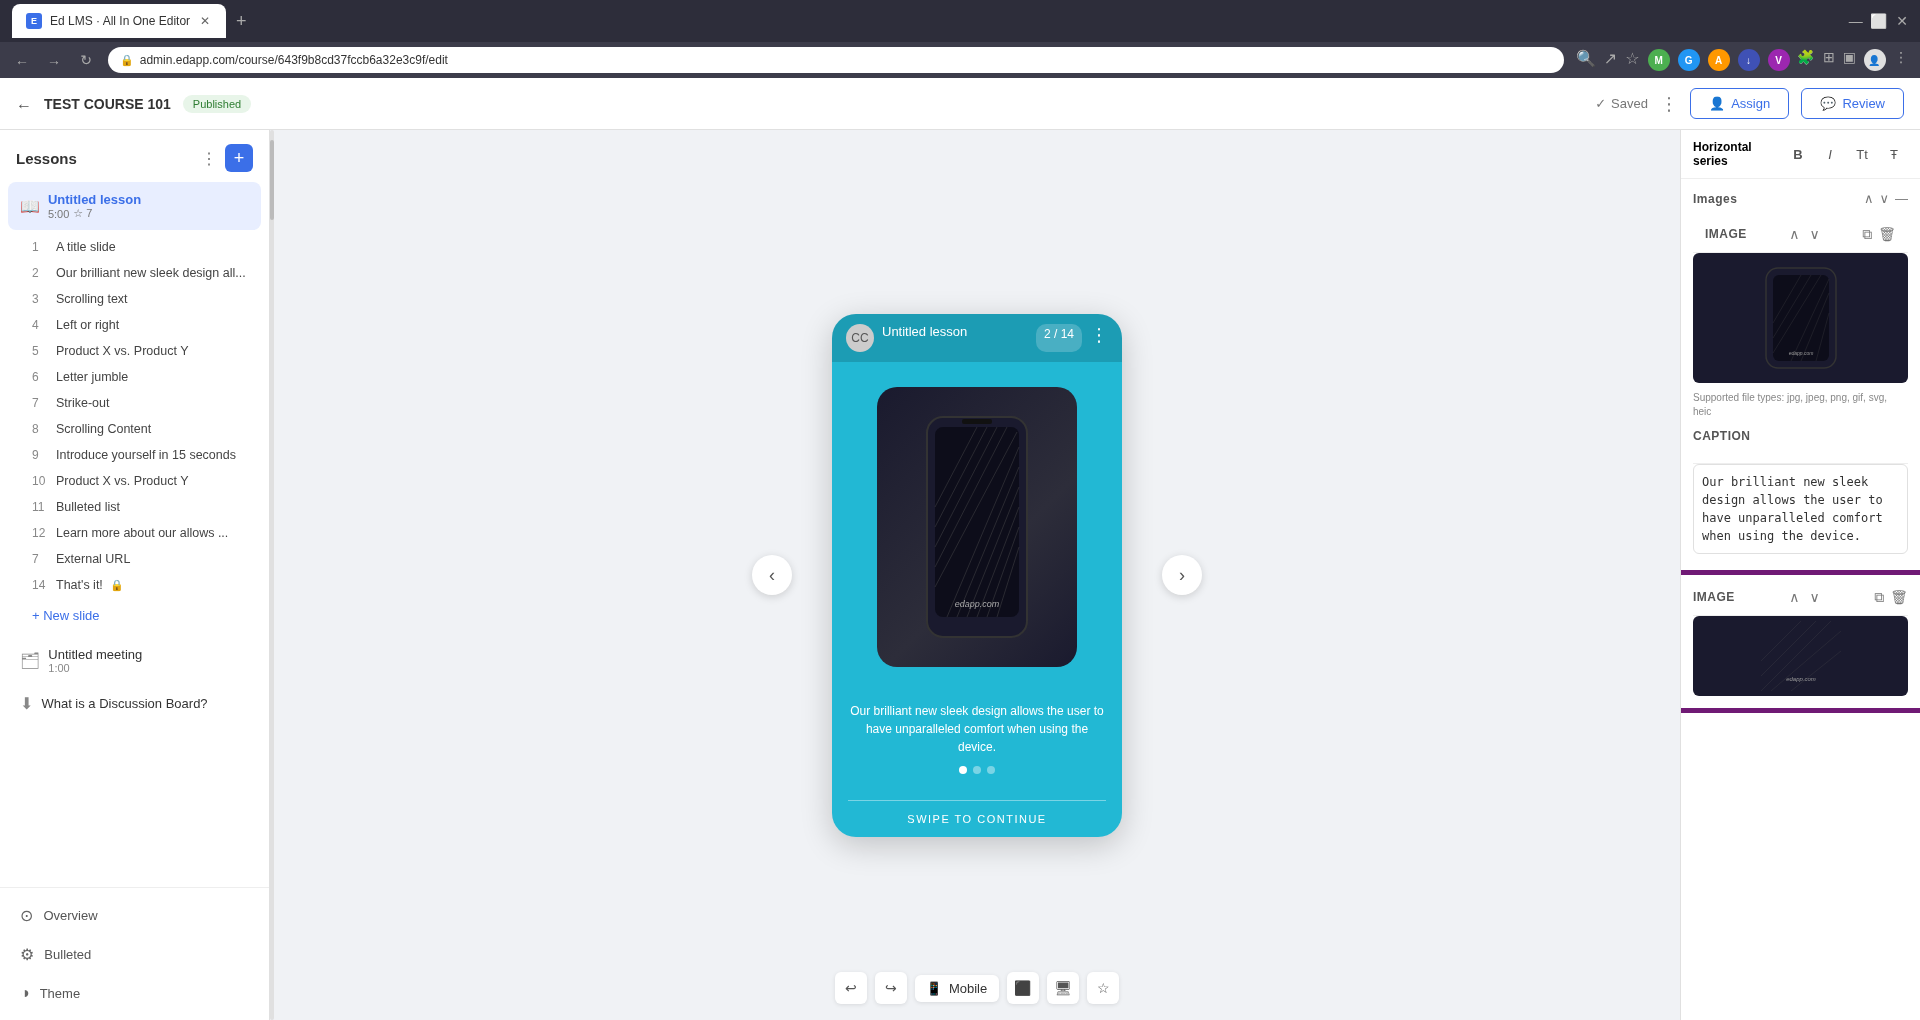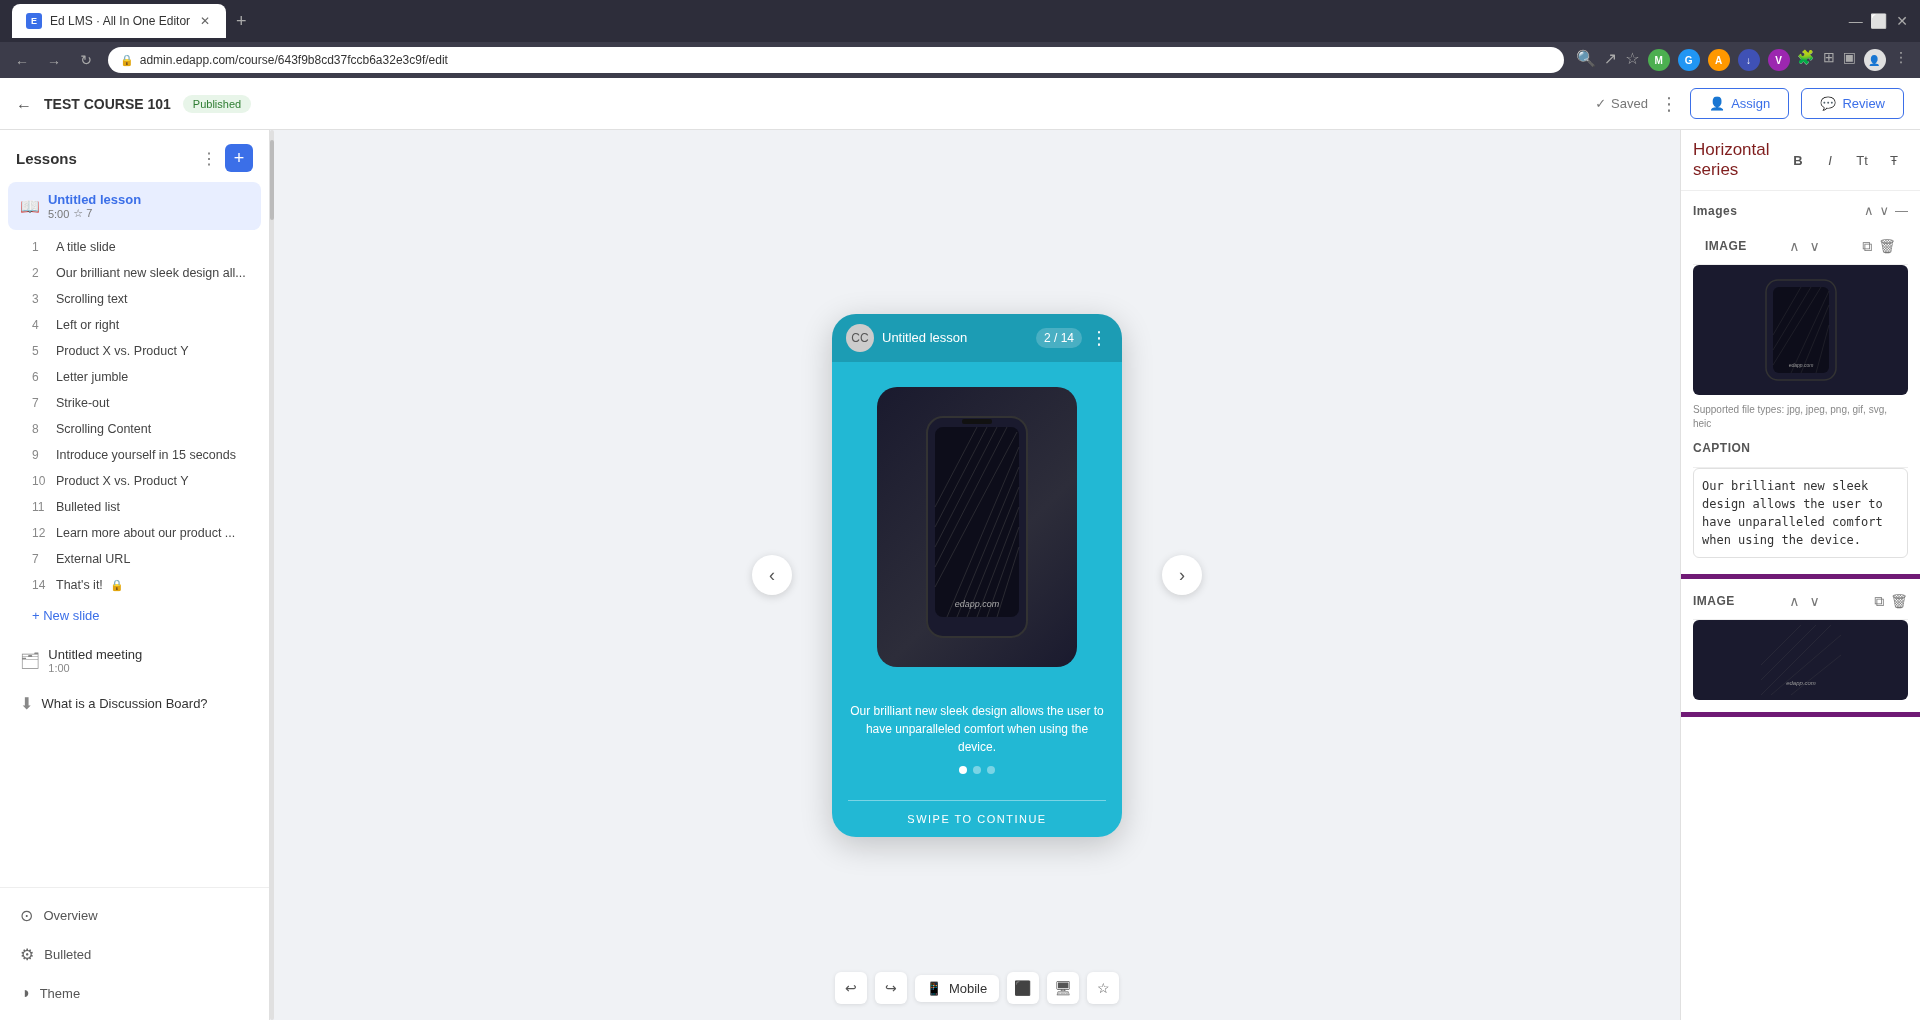--- a/index.html
+++ b/index.html
@@ -259,21 +259,20 @@
       background: #22b8d4;
       border-radius: 24px;
       overflow: hidden;
       box-shadow: 0 8px 32px rgba(0,0,0,0.2);
       position: relative;
     }
     .phone-header {
       background: rgba(0,0,0,0.15);
       padding: 10px 14px;
       display: flex;
-      align-items: center;
       justify-content: space-between;
     }
     .phone-avatar {
       width: 28px;height:28px;border-radius:50%;
       background: #ccc;
       overflow:hidden;
       display:flex;align-items:center;justify-content:center;
       font-size:12px;color:#555;
     }
     .phone-lesson-title { color:#fff;font-size:13px;font-weight:500; flex:1;margin-left:8px; }
@@ -342,23 +341,23 @@
       display:flex;align-items:center;gap:4px;
       padding: 10px 12px;
       border-bottom: 1px solid #eee;
     }
     .panel-format-btn {
       width:28px;height:28px;
       display:flex;align-items:center;justify-content:center;
       border-radius:4px;cursor:pointer;font-size:13px;color:#555;
     }
     .panel-type-label {
-      font-size: 17px;
-      font-weight: 400;
-      color: #7f1d1d;
+      font-size: 12px;
+      font-weight: 700;
+      color: #000000;
       flex:1;
     }
     .panel-minimize { color:#777;font-size:16px;cursor:pointer; }
 
     .panel-section {
       padding: 12px;
       border-bottom: 5px solid #701a75;
     }
     .panel-section-header {
       display:flex;align-items:center;justify-content:space-between;
@@ -561,21 +560,21 @@
       <span>Product X vs. Product Y</span>
 
     </div>
             <div class="slide-item">
       <span class="slide-num">11</span>
       <span>Bulleted list</span>
 
     </div>
             <div class="slide-item">
       <span class="slide-num">12</span>
-      <span>Learn more about our product ...</span>
+      <span>Learn more about our allows ...</span>
 
     </div>
             <div class="slide-item">
       <span class="slide-num">7</span>
       <span>External URL</span>
 
     </div>
             <div class="slide-item">
       <span class="slide-num">14</span>
       <span>That's it!</span>
@@ -744,21 +743,21 @@
             <line x1="68" y1="30" x2="40" y2="98" stroke="#555" stroke-width="0.6"></line>
             <line x1="68" y1="50" x2="55" y2="98" stroke="#555" stroke-width="0.6"></line>
           </g>
           <text x="40" y="92" text-anchor="middle" fill="#999" font-size="5" font-style="italic">edapp.com</text>
         </svg>
       </div>
 
       <p class="file-types-note">Supported file types: jpg, jpeg, png, gif, svg, heic</p>
 
       <div style="margin-top:10px;">
-        <div class="panel-nav-row" style="padding:0 0 12px 0;">
+        <div class="panel-nav-row" style="padding:0 0 20px 0;">
           <span class="section-label">CAPTION</span>
         </div>
         <textarea class="caption-box" style="">Our brilliant new sleek design allows the user to have unparalleled comfort when using the device.</textarea>
       </div>
     </div>
 
     <div class="panel-section">
       <div class="panel-nav-row" style="padding:0 0 8px 0;">
         <span class="section-label">IMAGE</span>
         <div class="panel-nav-arrows">

